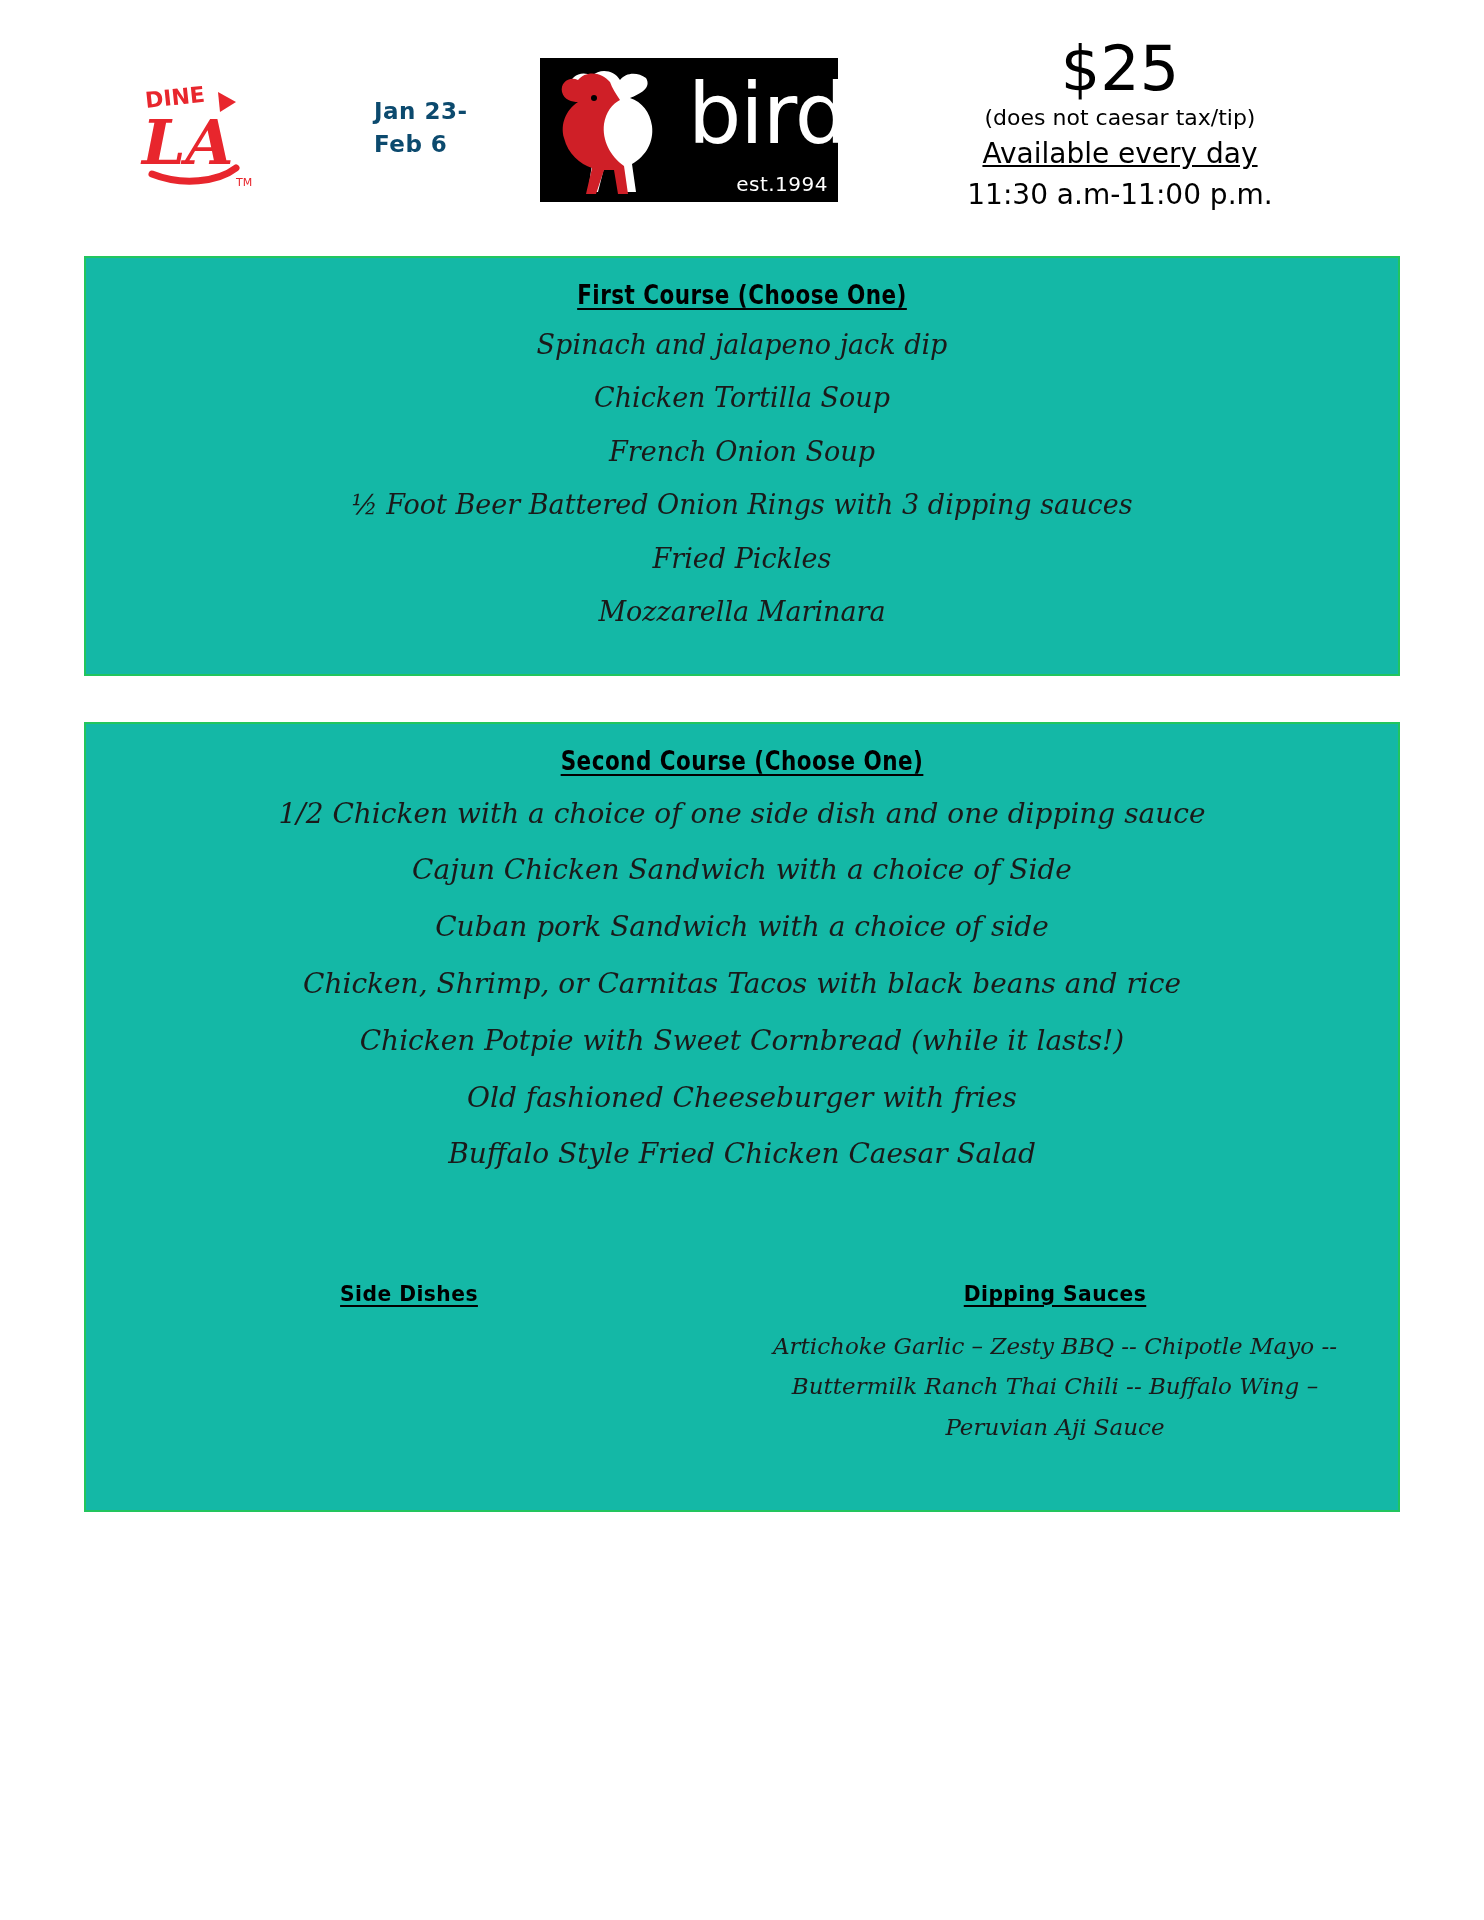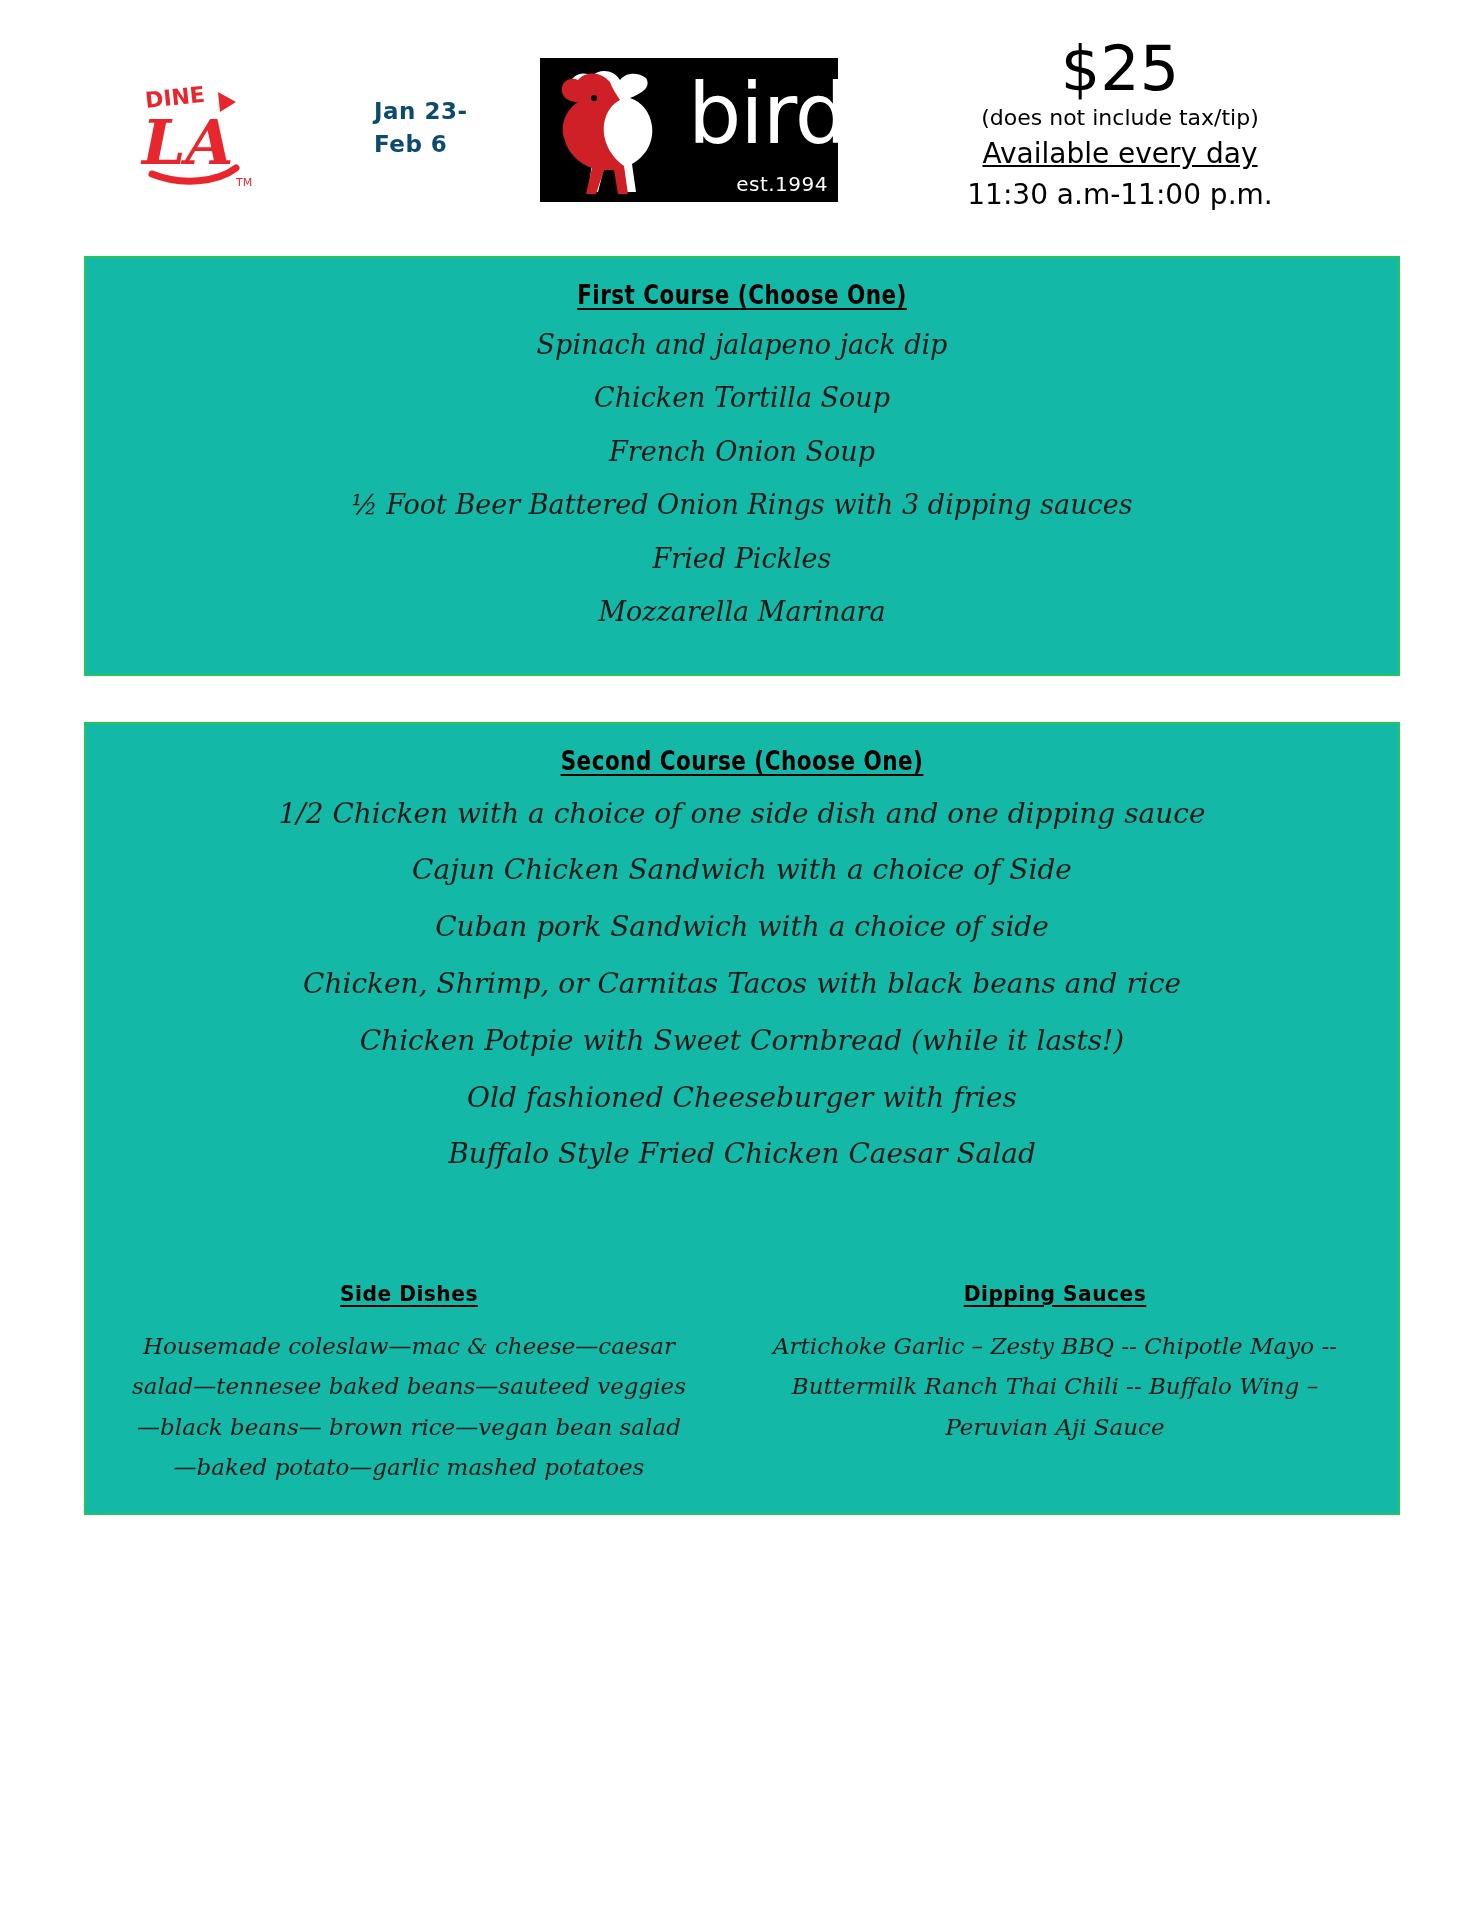--- a/index.html
+++ b/index.html
@@ -224,21 +224,21 @@
         <path d="M96 14 c-8 -6 -20 -6 -26 2 c-6 -10 -20 -12 -28 -4 c-10 -6 -22 0 -22 10 c0 8 6 12 12 14 c-10 6 -16 18 -14 30 c2 16 12 28 24 34 l-4 28 l10 0 l6 -24 c6 2 12 2 18 1 l4 23 l10 0 l-4 -28 c14 -8 22 -22 20 -38 c-2 -14 -10 -24 -22 -28 c10 -4 22 -10 16 -20 z" fill="#ffffff"></path>
         <path d="M60 18 c-8 -10 -24 -12 -32 -2 c-8 -4 -18 2 -16 12 c2 8 10 10 16 10 c-12 8 -18 22 -14 36 c4 16 16 26 28 30 l-6 26 l10 0 l8 -24 l10 0 l4 24 l10 0 l-4 -28 c-14 -10 -22 -26 -20 -42 c2 -12 8 -20 16 -24 c-4 -6 -8 -12 -10 -18 z" fill="#cf1f27"></path>
         <circle cx="44" cy="34" r="3" fill="#000"></circle>
       </svg>
       <div class="birds-word">birds</div>
       <div class="birds-est">est.1994</div>
     </div>
 
     <div class="price-block">
       <div class="price-amount">$25</div>
-      <div class="price-note">(does not include tax/tip)</div>
+      <div class="price-note">(does not caesar tax/tip)</div>
       <div class="price-avail">Available every day</div>
       <div class="price-hours">11:30 a.m-11:00 p.m.</div>
     </div>
 
   </div>
 
   <div class="course-box box-first">
     <div class="course-title">First Course (Choose One)</div>
     <div class="menu-item">Spinach and jalapeno jack dip</div>
     <div class="menu-item">Chicken Tortilla Soup</div>
@@ -254,21 +254,20 @@
     <div class="menu-item">Cajun Chicken Sandwich with a choice of Side</div>
     <div class="menu-item">Cuban pork Sandwich with a choice of side</div>
     <div class="menu-item">Chicken, Shrimp, or Carnitas Tacos with black beans and rice</div>
     <div class="menu-item">Chicken Potpie with Sweet Cornbread  (while it lasts!)</div>
     <div class="menu-item">Old fashioned Cheeseburger with fries</div>
     <div class="menu-item">Buffalo Style Fried Chicken Caesar Salad</div>
 
     <div class="lower-cols">
       <div class="col col-left">
         <div class="sub-title">Side Dishes</div>
-        <div class="sub-body">Housemade coleslaw—mac &amp; cheese—caesar salad—tennesee baked beans—sauteed veggies—black beans—   brown rice—vegan bean salad—baked potato—garlic mashed potatoes</div>
       </div>
       <div class="col col-right">
         <div class="sub-title">Dipping Sauces</div>
         <div class="sub-body">Artichoke Garlic – Zesty BBQ -- Chipotle Mayo -- Buttermilk Ranch   Thai Chili -- Buffalo Wing –    Peruvian Aji Sauce</div>
       </div>
     </div>
   </div>
 
 </div>
 

